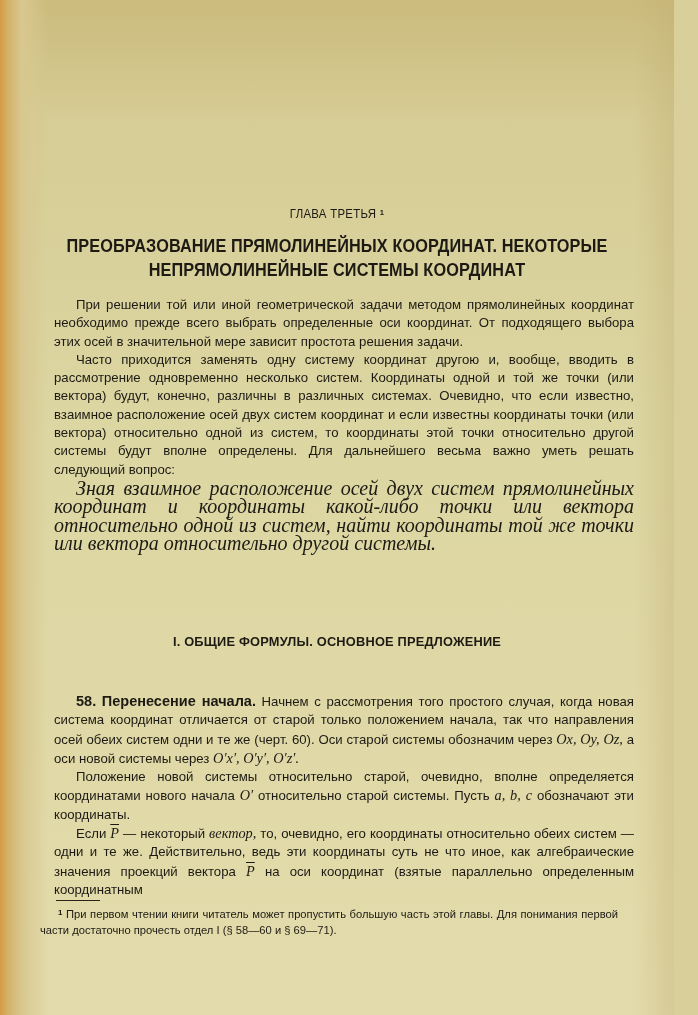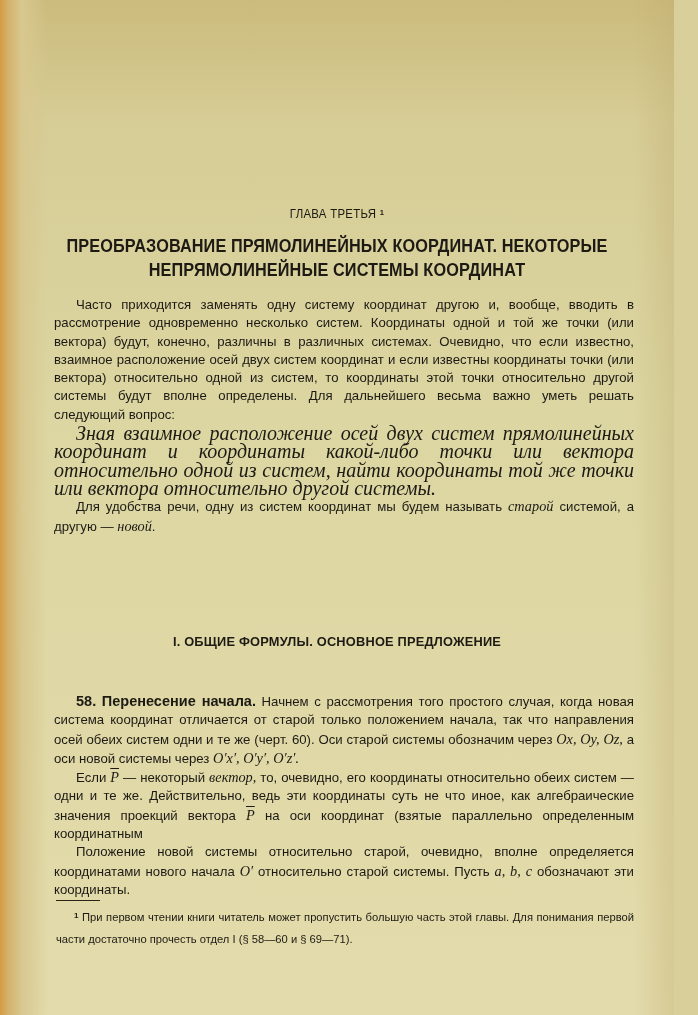--- a/index.html
+++ b/index.html
@@ -75,79 +75,74 @@
       position: absolute;
       top: 900px;
       left: 56px;
       width: 44px;
       height: 0;
       border-top: 1.5px solid #2a2418;
     }
     .footnote {
       position: absolute;
       top: 905px;
-      left: 56px;
+      left: 40px;
       width: 578px;
       font-size: 11.2px;
-      line-height: 22px;
+      line-height: 16px;
       text-align: justify;
     }
     .footnote .fnmark { font-size: 8px; vertical-align: 3px; font-weight: bold; }
     .footnote p { margin: 0; text-indent: 18px; }
     .vec { text-decoration: overline; }
   </style>
 </head>
 <body>
 
 <div class="page">
 
   <div class="chapter-label">
     <span>ГЛАВА ТРЕТЬЯ</span>
     <sup>1</sup>
   </div>
 
   <div class="chapter-title">ПРЕОБРАЗОВАНИЕ ПРЯМОЛИНЕЙНЫХ КООРДИНАТ. НЕКОТОРЫЕ НЕПРЯМОЛИНЕЙНЫЕ СИСТЕМЫ КООРДИНАТ</div>
 
   <div class="body-text" style="top: 296px;">
+    <p>При решении той или иной геометрической задачи методом прямолинейных координат необходимо прежде всего выбрать определенные оси координат. От подходящего выбора этих осей в значительной мере зависит простота решения задачи.</p>
     <p>Часто приходится заменять одну систему координат другою и, вообще, вводить в рассмотрение одновременно несколько систем. Координаты одной и той же точки (или вектора) будут, конечно, различны в различных системах. Очевидно, что если известно, взаимное расположение осей двух систем координат и если известны координаты точки (или вектора) относительно одной из систем, то координаты этой точки относительно другой системы будут вполне определены. Для дальнейшего весьма важно уметь решать следующий вопрос:</p>
     <p class="ital">Зная взаимное расположение осей двух систем прямолинейных координат и координаты какой-либо точки или вектора относительно одной из систем, найти координаты той же точки или вектора относительно другой системы.</p>
-    <p>
-      <span>Для удобства речи, одну из систем координат мы будем называть</span>
-      <em>старой</em>
-      <span>системой, а другую —</span>
-      <em>новой</em><span>.</span>
-    </p>
   </div>
 
   <div class="section-heading">I. ОБЩИЕ ФОРМУЛЫ. ОСНОВНОЕ ПРЕДЛОЖЕНИЕ</div>
 
   <div class="body-text" style="top: 692px;">
     <p>
       <span class="num">58.</span>
       <span class="para-title">Перенесение начала.</span>
       <span>Начнем с рассмотрения того простого случая, когда новая система координат отличается от старой только положением начала, так что направления осей обеих систем одни и те же (черт. 60). Оси старой системы обозначим через</span>
       <em>Ox, Oy, Oz,</em>
       <span>а оси новой системы через</span>
       <em>O′x′, O′y′, O′z′.</em>
     </p>
     <p>
+      <span>Положение новой системы относительно старой, очевидно, вполне определяется координатами нового начала</span>
+      <em>O′</em>
+      <span>относительно старой системы. Пусть</span>
+      <em>a, b, c</em>
+      <span>обозначают эти координаты.</span>
+    </p>
+    <p>
       <span>Если</span>
       <em class="vec">P</em>
       <span>— некоторый</span>
       <em>вектор,</em>
       <span>то, очевидно, его координаты относительно обеих систем — одни и те же. Действительно, ведь эти координаты суть не что иное, как алгебраические значения проекций вектора</span>
       <em class="vec">P</em>
       <span>на оси координат (взятые параллельно определенным координатным</span>
-    </p>
-    <p>
-      <span>Положение новой системы относительно старой, очевидно, вполне определяется координатами нового начала</span>
-      <em>O′</em>
-      <span>относительно старой системы. Пусть</span>
-      <em>a, b, c</em>
-      <span>обозначают эти координаты.</span>
     </p>
   </div>
 
   <div class="rule"></div>
 
   <div class="footnote">
     <p>
       <span class="fnmark">1</span>
       <span>При первом чтении книги читатель может пропустить большую часть этой главы. Для понимания первой части достаточно прочесть отдел I (§ 58—60 и § 69—71).</span>
     </p>

